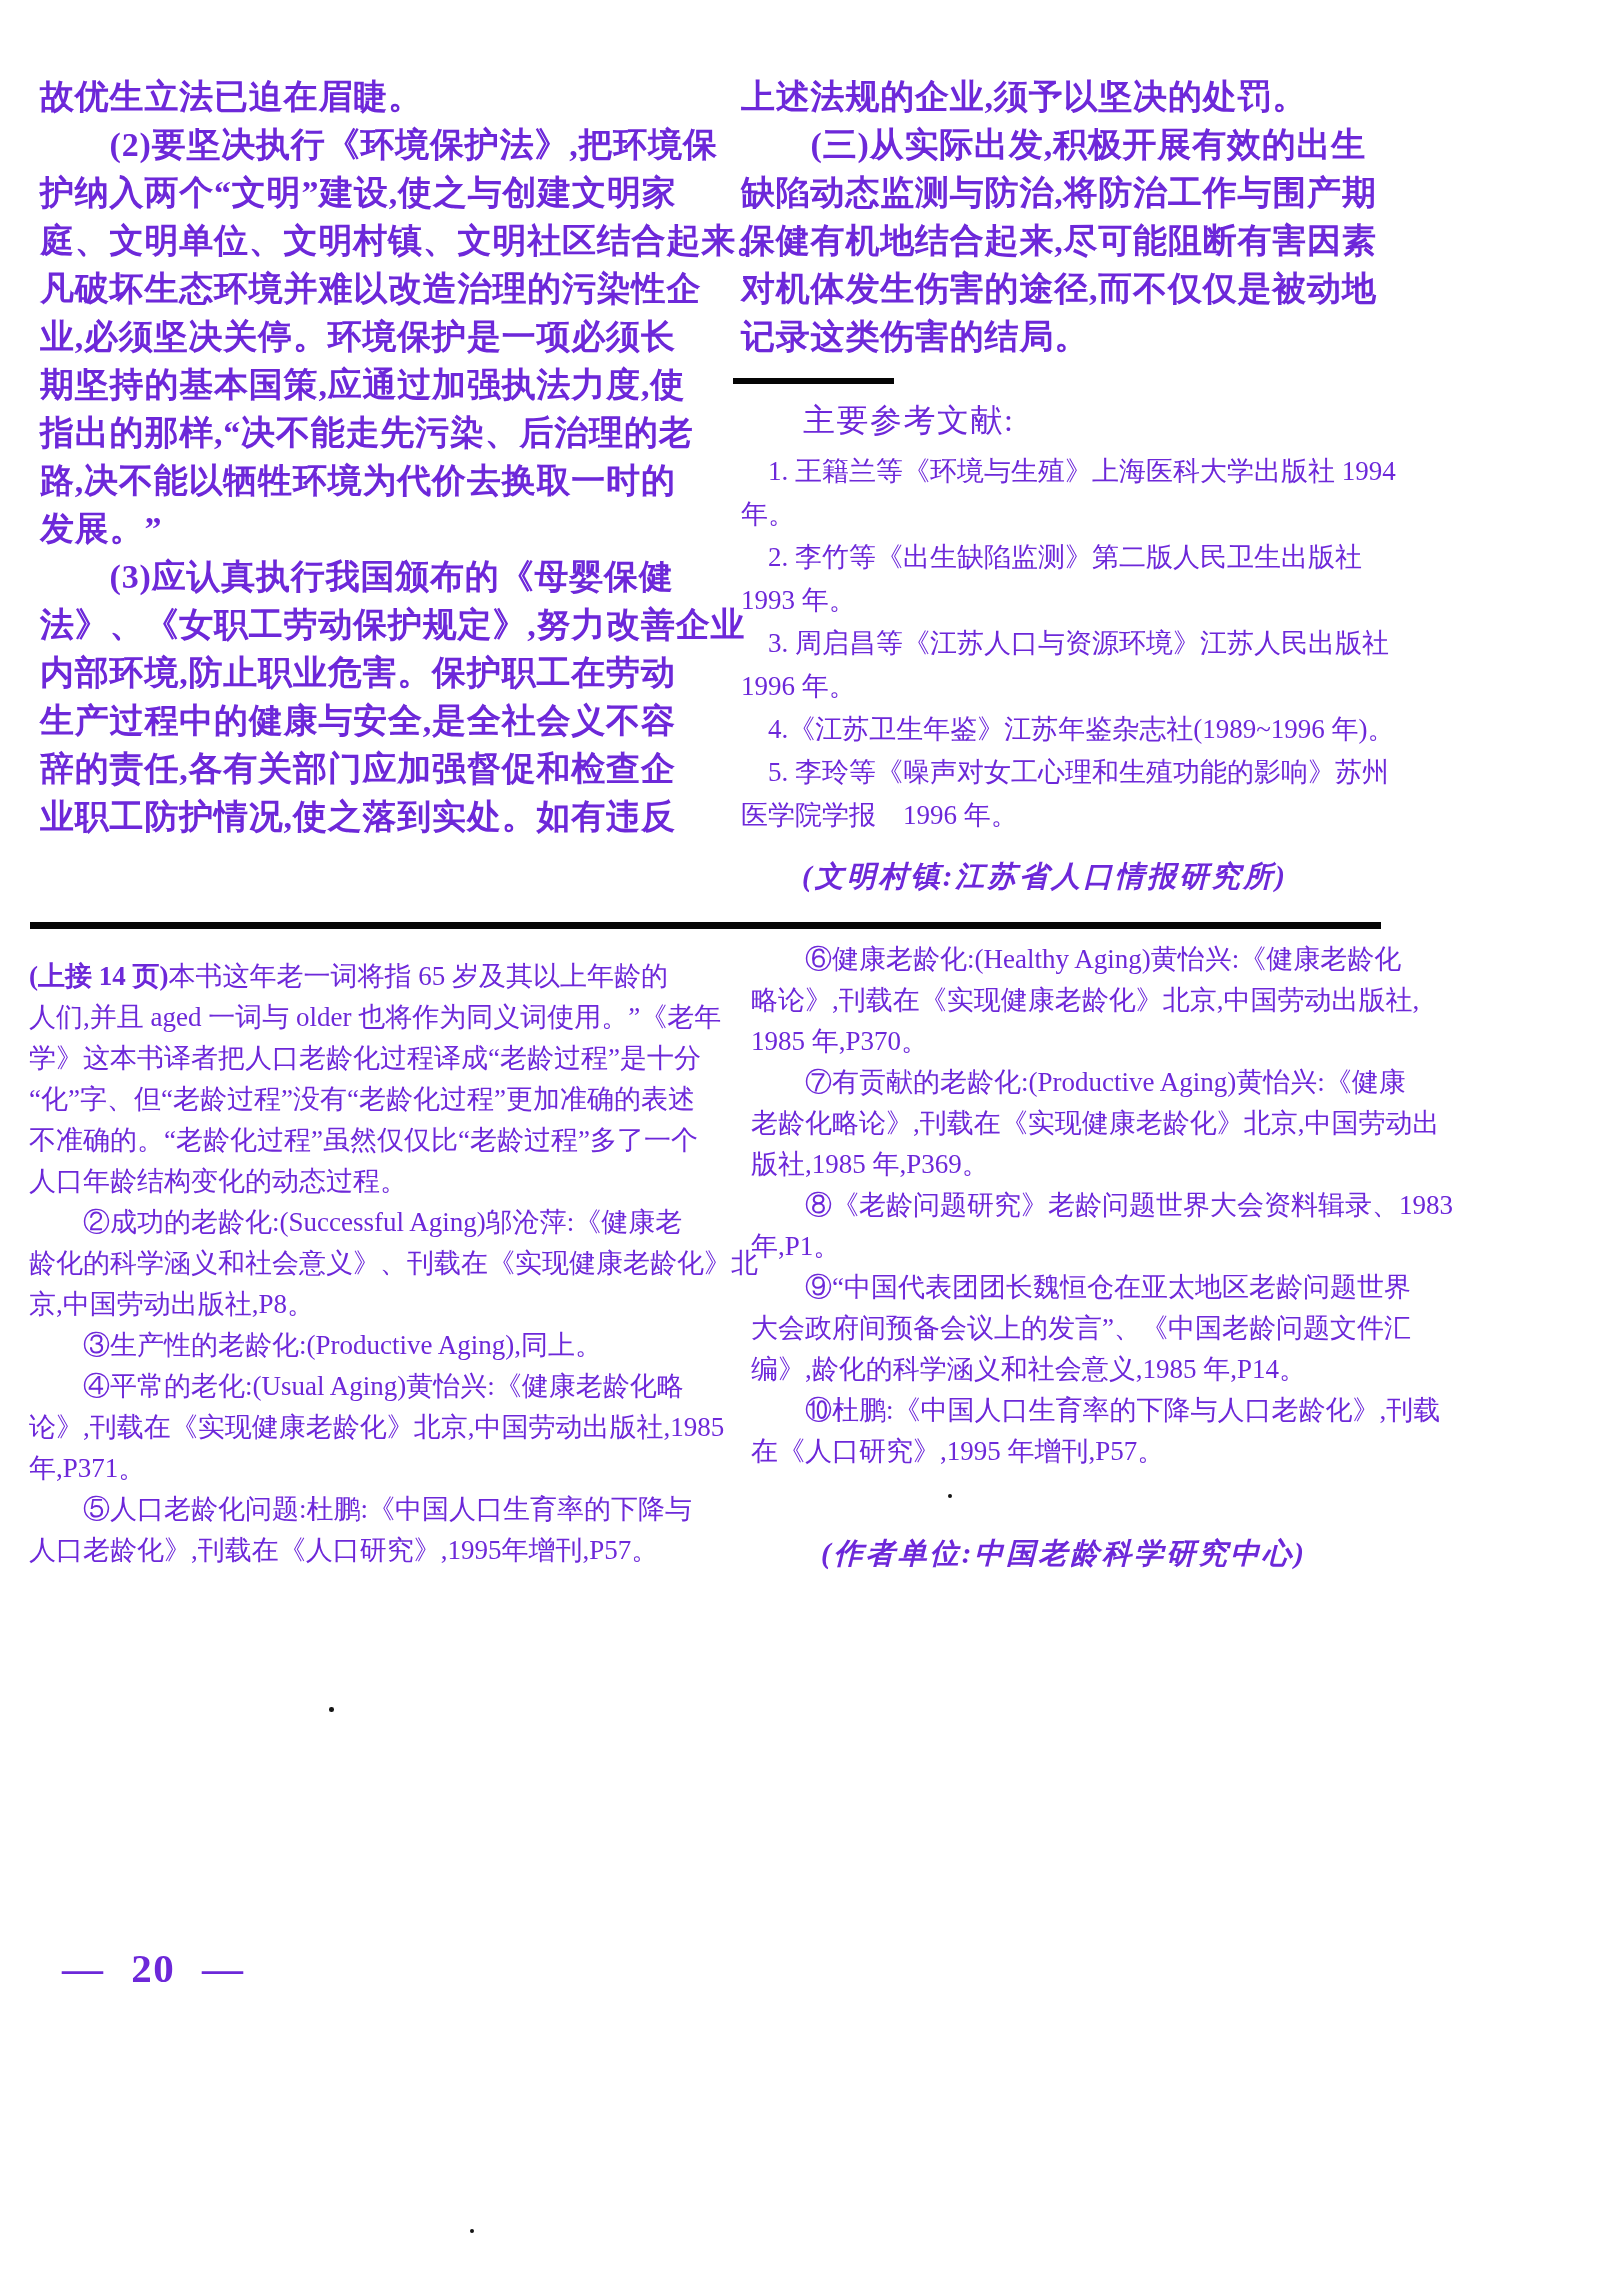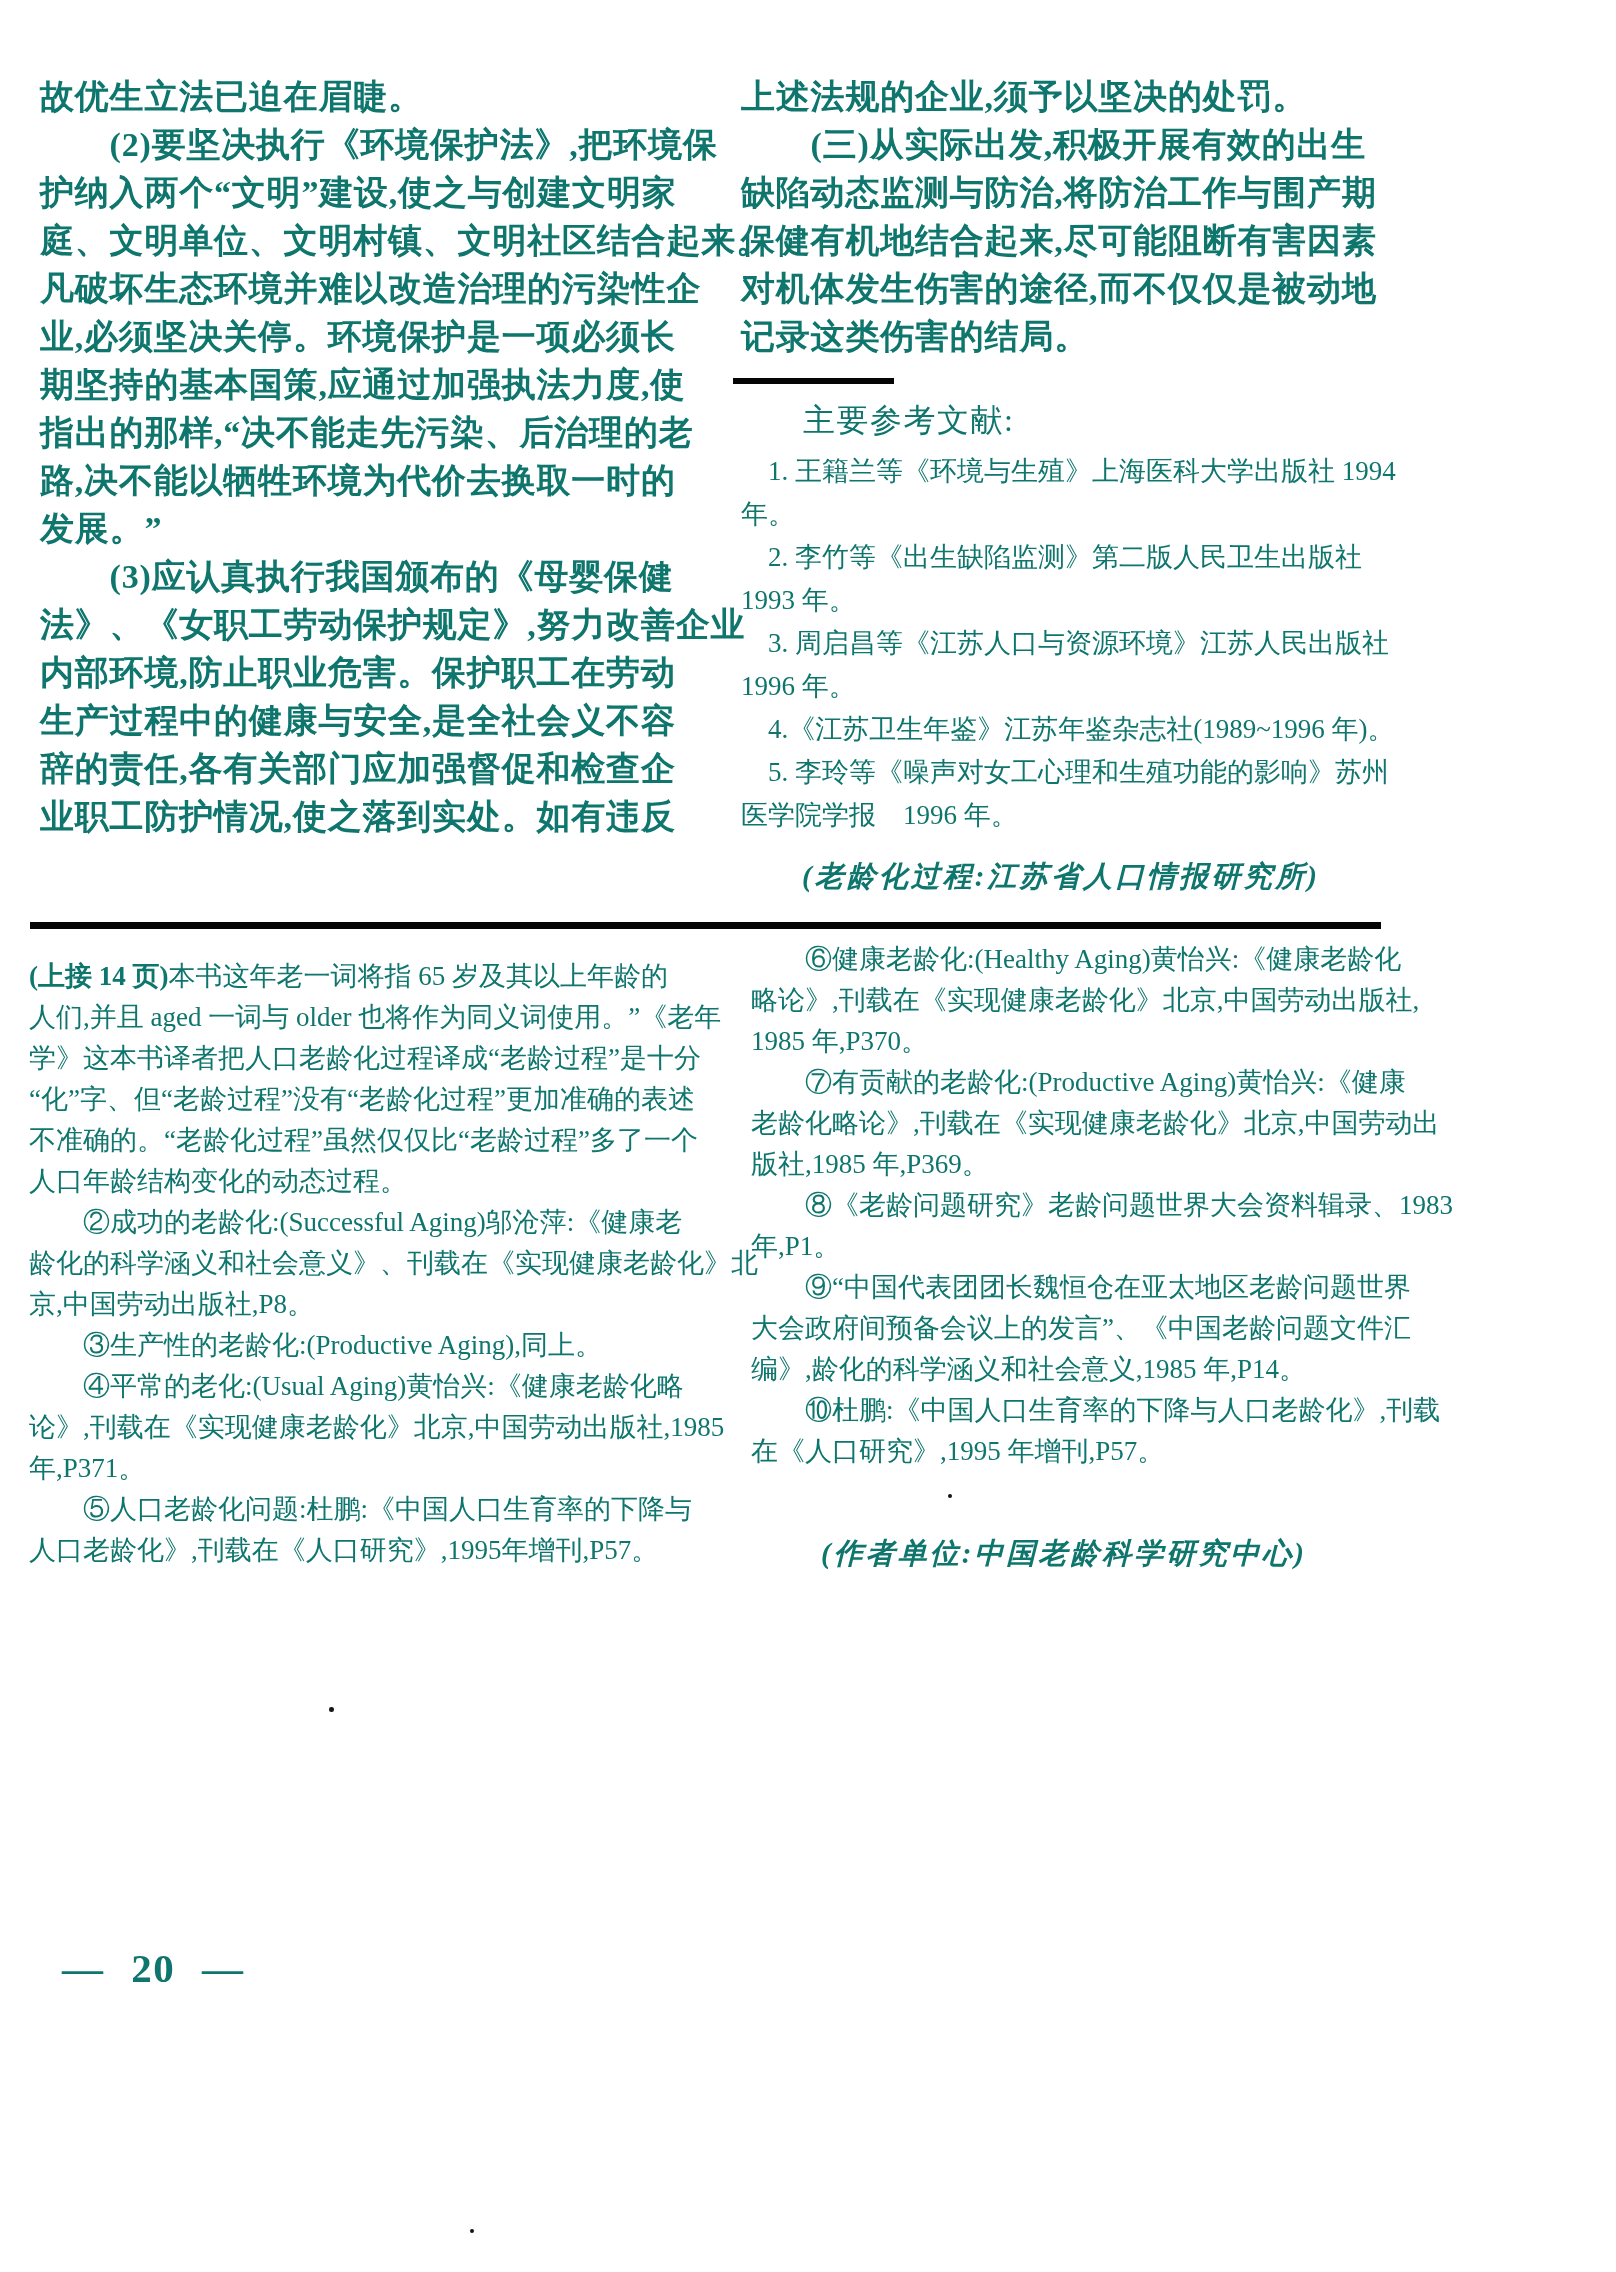--- a/index.html
+++ b/index.html
@@ -2,21 +2,21 @@
 <html style="font-size:12px"><head>
 <meta charset="utf-8">
 <style>
   html,body{margin:0;padding:0;background:#9a9a9a;}
   .page{
     position:relative;
     width:1616px;height:2273px;
     margin:0 auto;
     background:#ffffff;
     font-family:"Liberation Serif","DejaVu Serif",serif;
-    color:#0f766e;
+    color:#6d28d9;
     overflow:hidden;
   }
   .col{position:absolute;}
   .line-lg{
     white-space:pre;
     font-size:34px;
     line-height:48px;
     height:48px;
     font-weight:600;
     letter-spacing:0.8px;
@@ -115,21 +115,21 @@
         <div class="line-sm">　1. 王籍兰等《环境与生殖》上海医科大学出版社 1994</div>
         <div class="line-sm">年。</div>
         <div class="line-sm">　2. 李竹等《出生缺陷监测》第二版人民卫生出版社</div>
         <div class="line-sm">1993 年。</div>
         <div class="line-sm">　3. 周启昌等《江苏人口与资源环境》江苏人民出版社</div>
         <div class="line-sm">1996 年。</div>
         <div class="line-sm">　4.《江苏卫生年鉴》江苏年鉴杂志社(1989~1996 年)。</div>
         <div class="line-sm">　5. 李玲等《噪声对女工心理和生殖功能的影响》苏州</div>
         <div class="line-sm">医学院学报　1996 年。</div>
       </div>
-    <div class="author">(老龄化过程:江苏省人口情报研究所)</div>
+    <div class="author">(文明村镇:江苏省人口情报研究所)</div>
   </section>
 
   <div class="rule main-rule"></div>
 
   <section class="col bottom-left">
     <div class="line-sm first-line"><span class="cont-marker">(上接 14 页)</span><span>本书这年老一词将指 65 岁及其以上年龄的</span></div>
     <div class="lines">
         <div class="line-sm">人们,并且 aged 一词与 older 也将作为同义词使用。”《老年</div>
         <div class="line-sm">学》这本书译者把人口老龄化过程译成“老龄过程”是十分</div>
         <div class="line-sm">“化”字、但“老龄过程”没有“老龄化过程”更加准确的表述</div>

